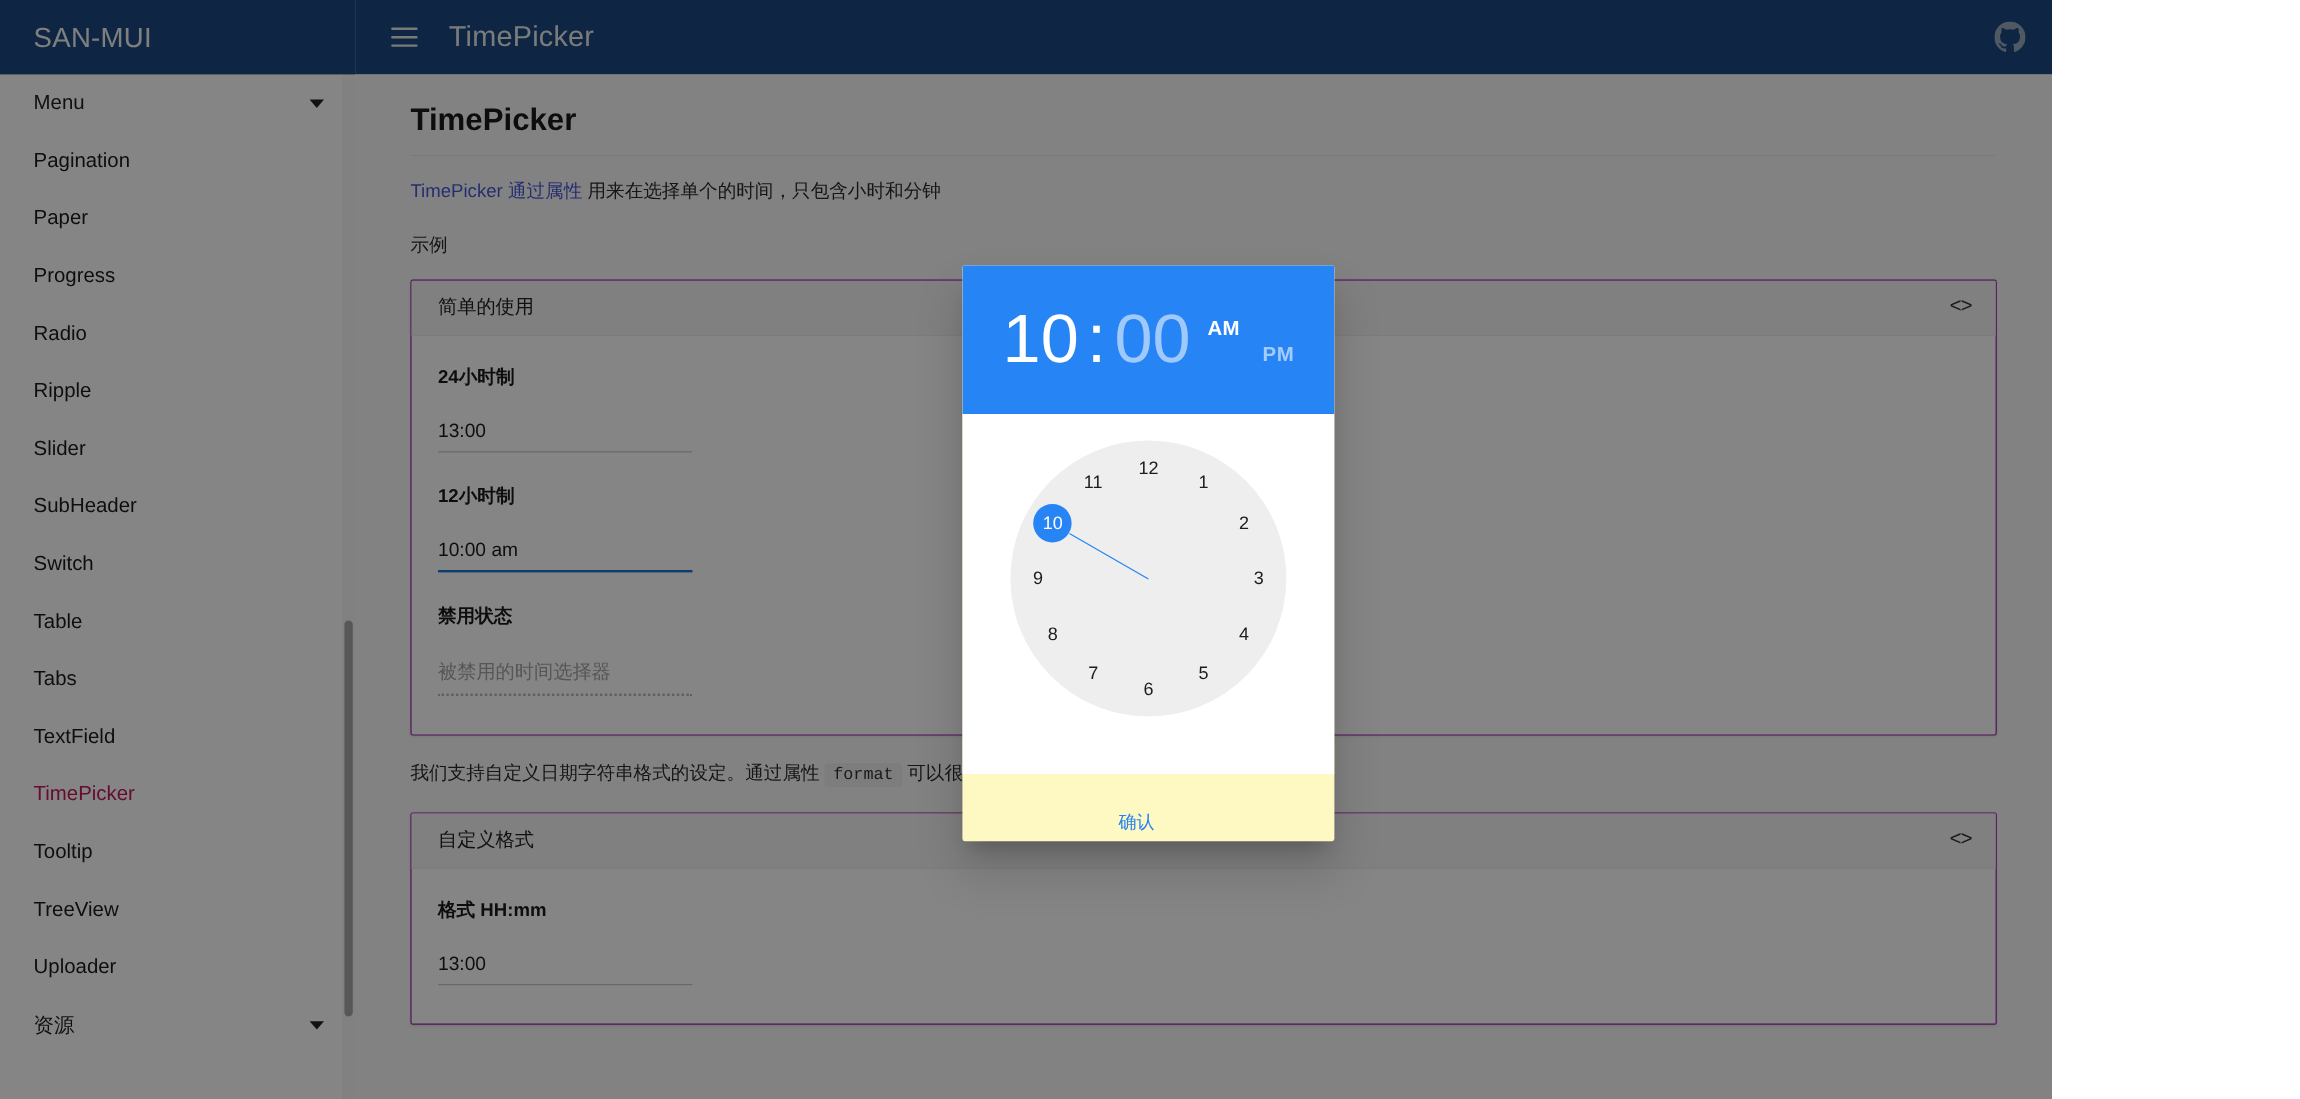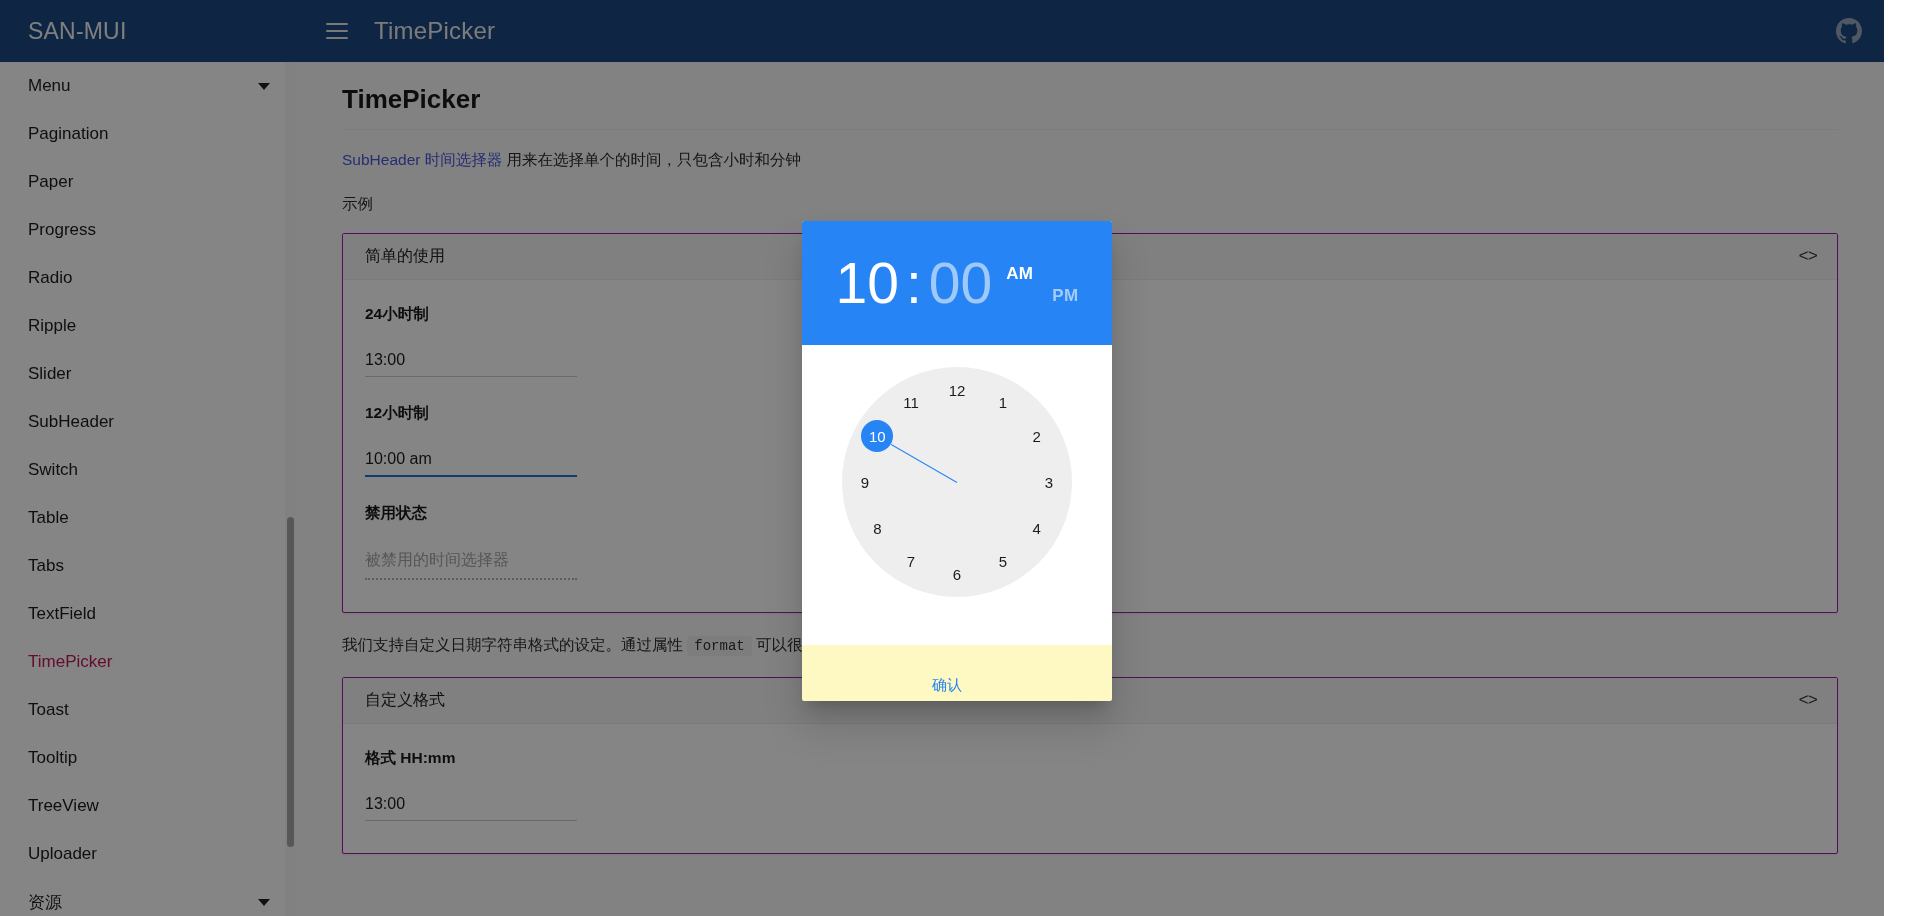--- a/index.html
+++ b/index.html
@@ -2,21 +2,21 @@
 <html><head>
 <meta charset="utf-8">
 <style>
   * { box-sizing: border-box; margin: 0; padding: 0; }
   html, body {
     width: 1917px; height: 916px;
     overflow: hidden;
     font-family: "Liberation Sans", sans-serif;
     background: #ffffff;
   }
-  #root { position: relative; width: 1884px; height: 916px; }
+  #root { position: relative; width: 1710px; height: 916px; }
 
   
   .page { position: absolute; inset: 0; background: #fafafa; }
 
   
   .sidebar {
     position: absolute; left: 0; top: 0; width: 296px; height: 916px;
     background: #ffffff;
     box-shadow: 0 0 4px rgba(0,0,0,.14);
   }
@@ -206,23 +206,20 @@
             <div class="nav-item">
               <span>Tabs</span>
             </div>
             <div class="nav-item">
               <span>TextField</span>
             </div>
             <div class="nav-item active">
               <span>TimePicker</span>
             </div>
             <div class="nav-item">
-              <span>Toast</span>
-            </div>
-            <div class="nav-item">
               <span>Tooltip</span>
             </div>
             <div class="nav-item">
               <span>TreeView</span>
             </div>
             <div class="nav-item">
               <span>Uploader</span>
             </div>
           </div>
         <div class="nav-group-header">
@@ -250,21 +247,21 @@
         1.36.09 2 .27 1.53-1.04 2.2-.82 2.2-.82.44 1.1.16 1.92.08 2.12.51.56.82 1.27.82 2.15 0
         3.07-1.87 3.75-3.65 3.95.29.25.54.73.54 1.48 0 1.07-.01 1.93-.01 2.2 0 .21.15.46.55.38A8.01 8.01 0
         0 0 16 8c0-4.42-3.58-8-8-8z"></path>
       </svg>
     </div>
 
     <div class="content">
       <div class="doc-h1">TimePicker</div>
       <div class="doc-rule"></div>
       <div class="doc-p">
-        <span class="lnk">SubHeader 时间选择器</span><span> 用来在选择单个的时间，只包含小时和分钟</span>
+        <span class="lnk">TimePicker 通过属性</span><span> 用来在选择单个的时间，只包含小时和分钟</span>
       </div>
       <div class="doc-p2">示例</div>
 
       <div class="demo-card">
         <div class="demo-head">
           <span class="demo-title">简单的使用</span>
           <span class="code-toggle">&lt;&gt;</span>
         </div>
         <div class="demo-body">
           <div class="field-block">

